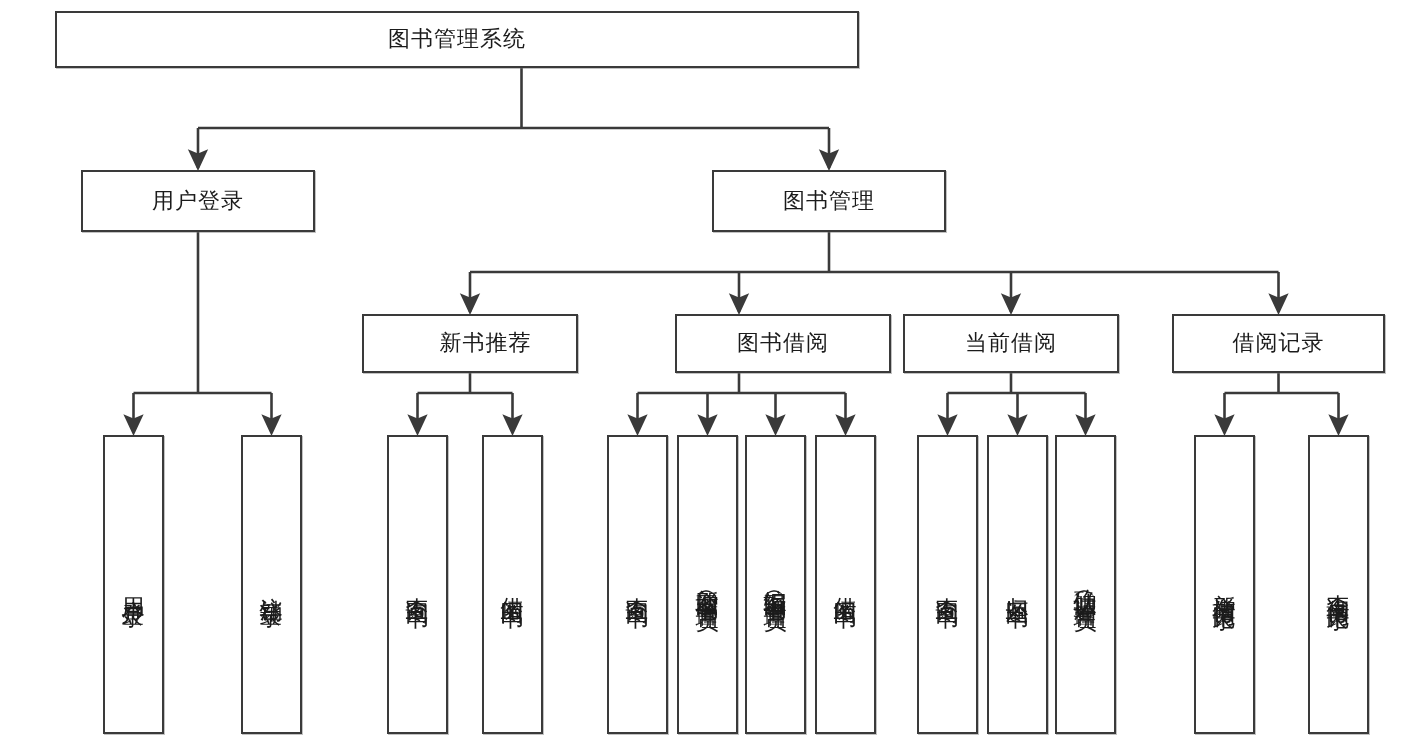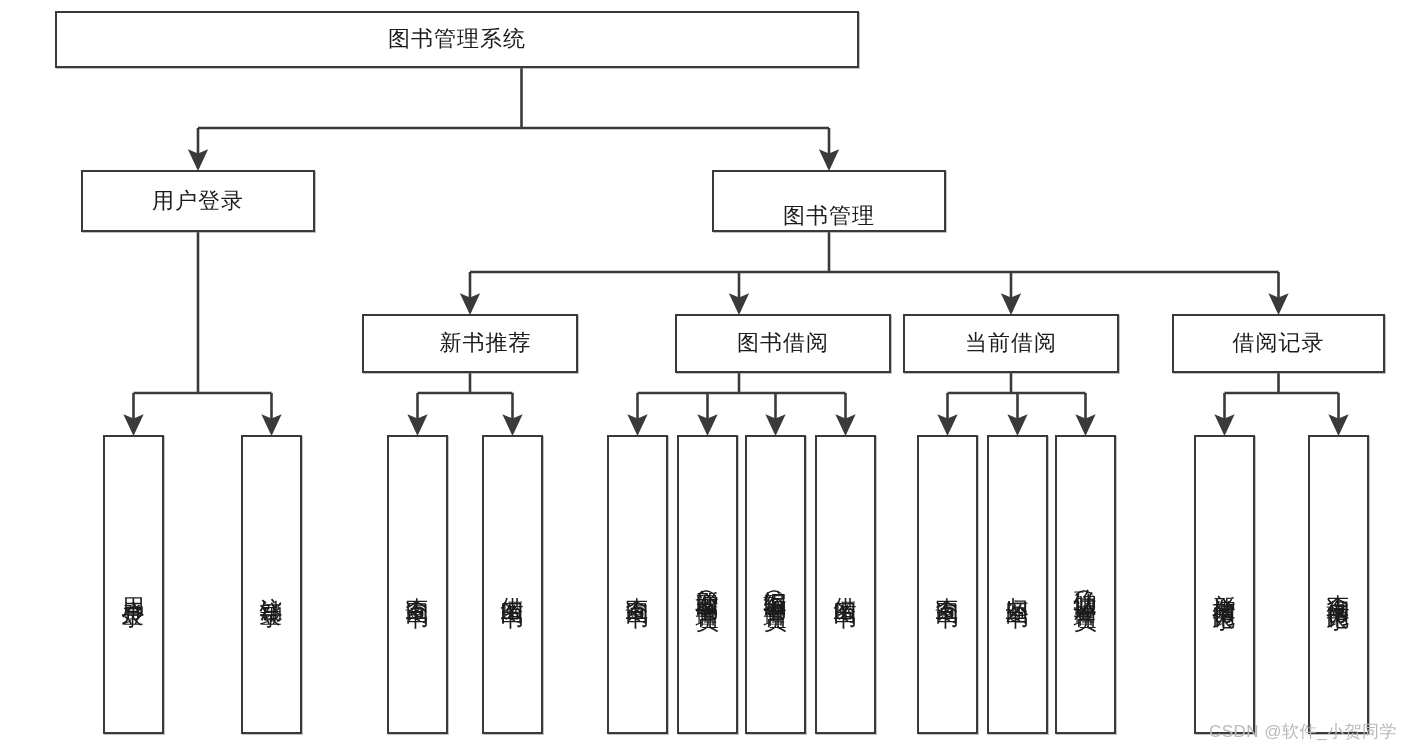--- a/index.html
+++ b/index.html
@@ -89,21 +89,21 @@
         <path d="M 1338.5 393 L 1338.5 433" fill="none" stroke="#3a3a3a" stroke-width="2.6" marker-end="url(#arrowhead)"></path>
       </g>
   </svg>
   <div id="node-layer">
       <div class="node" style="left: 20px; top: 11px; width: 804px; height: 57px; margin-left: 35px;">
         <span class="label">图书管理系统</span>
       </div>
       <div class="node" style="left: 81px; top: 170px; width: 234px; height: 62px;">
         <span class="label">用户登录</span>
       </div>
-      <div class="node" style="left: 712px; top: 170px; width: 234px; height: 62px; align-items: flex-end;">
+      <div class="node" style="left: 712px; top: 170px; width: 234px; height: 62px;">
         <span class="label">图书管理</span>
       </div>
       <div class="node" style="left: 362px; top: 314px; width: 216px; height: 59px; padding-left: 31px;">
         <span class="label">新书推荐</span>
       </div>
       <div class="node" style="left: 631px; top: 314px; width: 216px; height: 59px; margin-left: 44px;">
         <span class="label">图书借阅</span>
       </div>
       <div class="node" style="left: 903px; top: 314px; width: 216px; height: 59px; text-align: right;">
         <span class="label">当前借阅</span>
@@ -144,14 +144,13 @@
       <div class="node vertical" style="left: 1055px; top: 435px; width: 61px; height: 299px;">
         <span class="label">确认归还（管理员）</span>
       </div>
       <div class="node vertical" style="left: 1194px; top: 435px; width: 61px; height: 299px;">
         <span class="label">新增借阅记录</span>
       </div>
       <div class="node vertical" style="left: 1308px; top: 435px; width: 61px; height: 299px;">
         <span class="label">查询借阅记录</span>
       </div>
     </div>
-  <div class="watermark">CSDN @软件_小贺同学</div>
 </div>
 
 </body></html>

